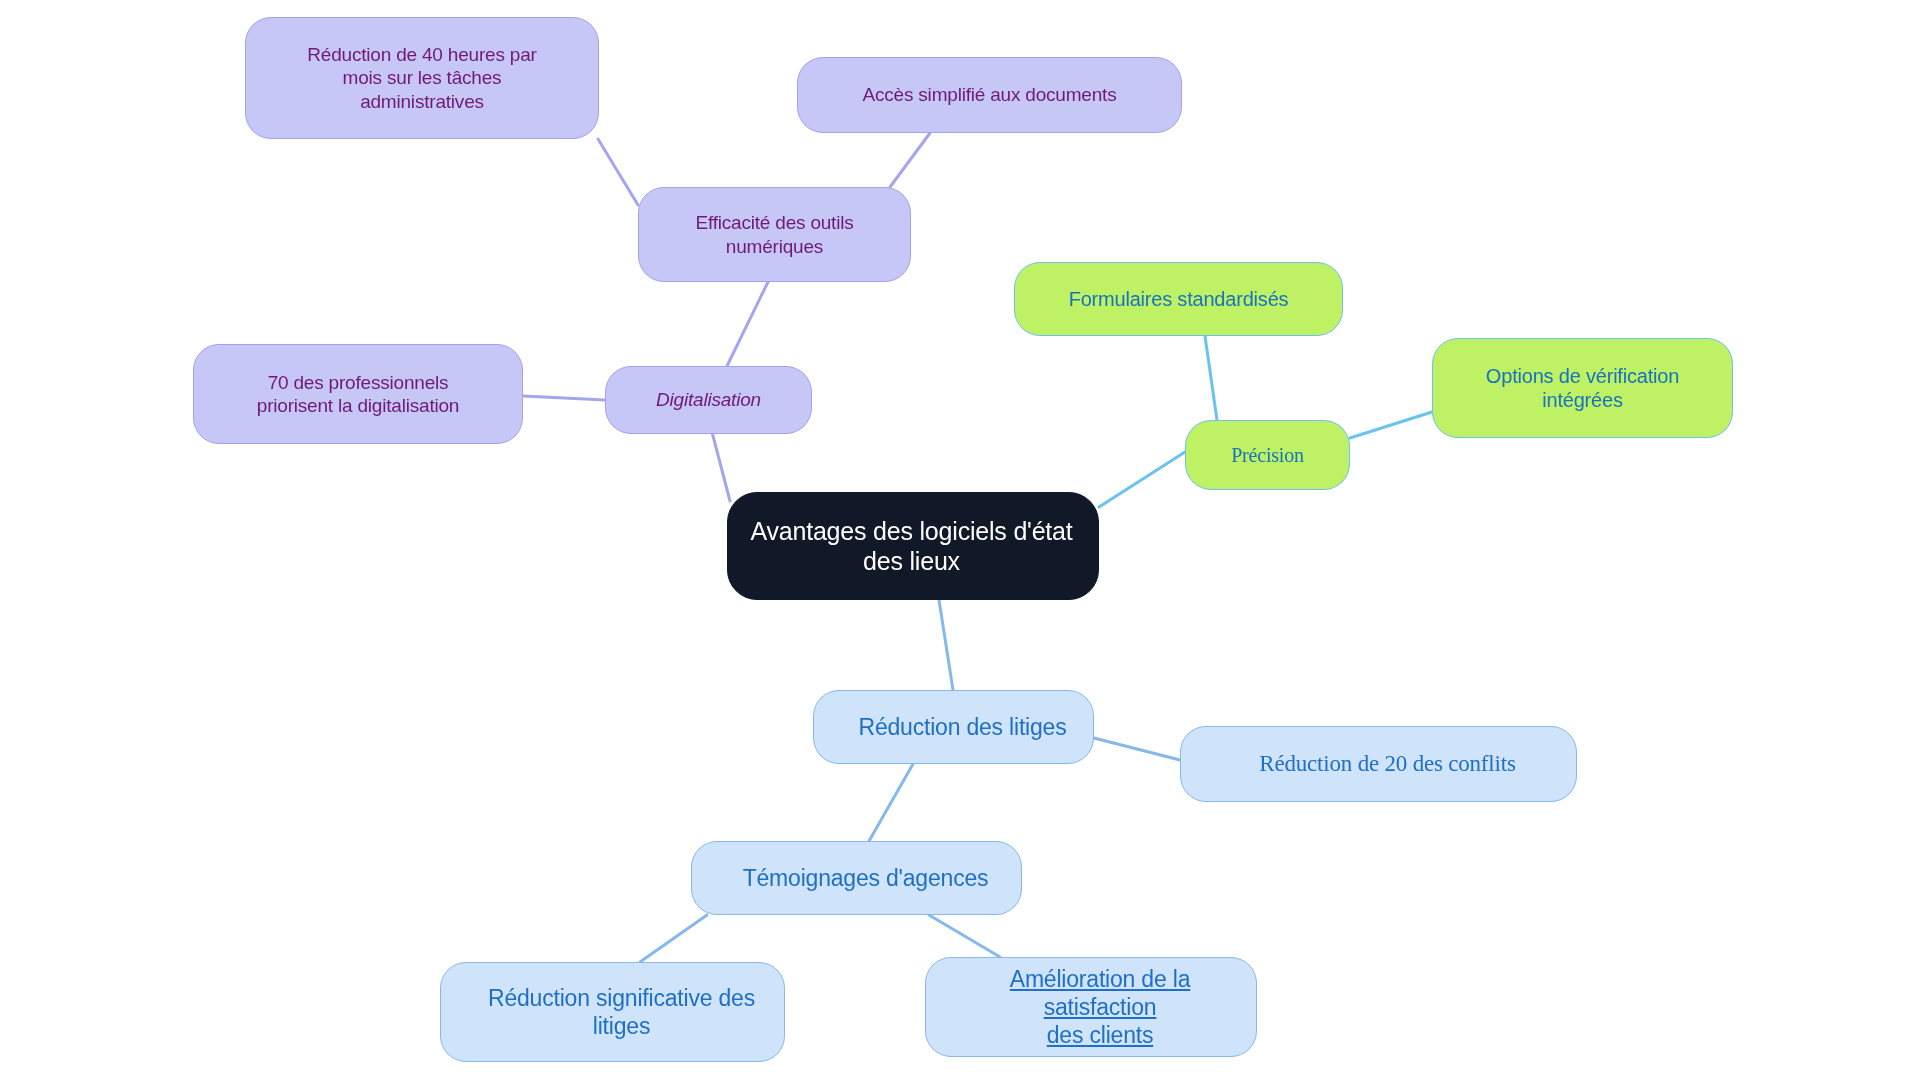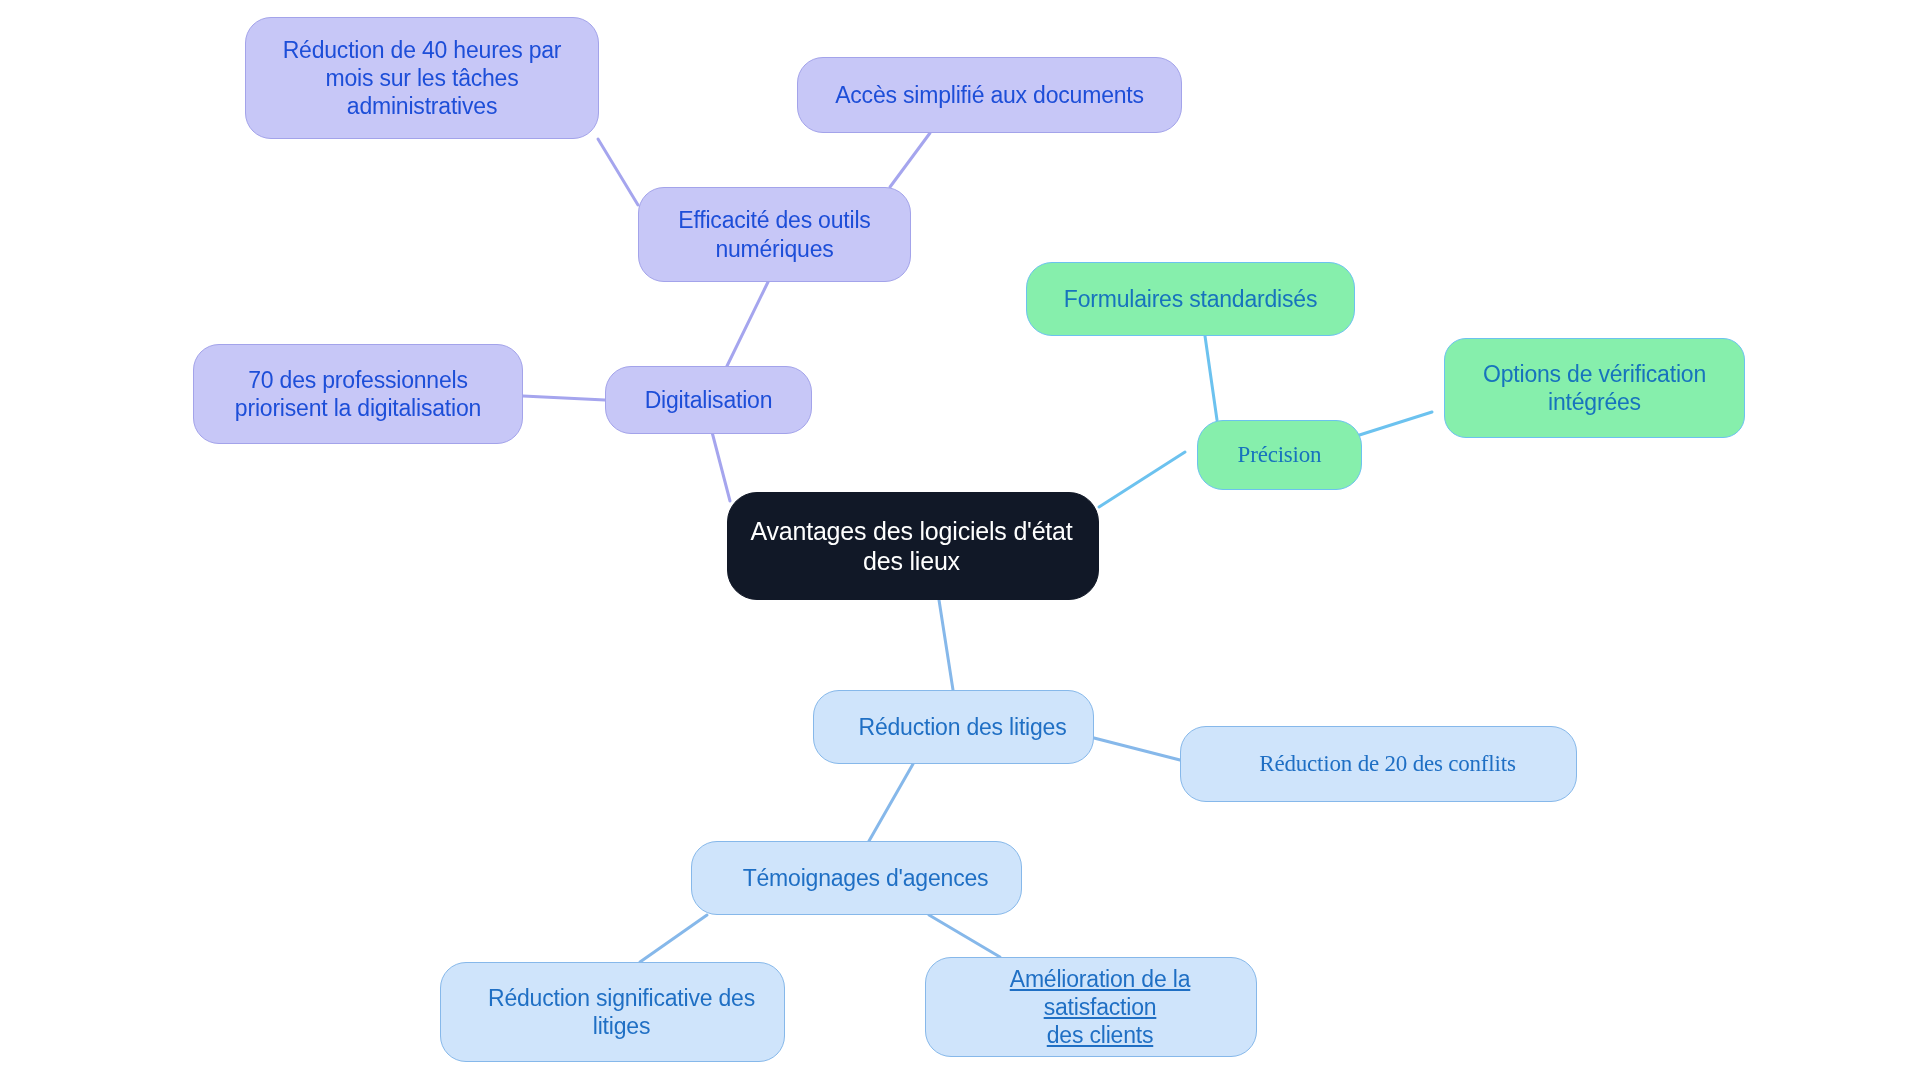--- a/index.html
+++ b/index.html
@@ -45,29 +45,28 @@
     background: #111827;
     border-color: #111827;
     color: #ffffff;
     font-size: 25px;
     border-radius: 30px;
     padding-left: 11px;
   }
   .node-purple {
     background: #c7c7f7;
     border-color: #a3a3ea;
-    color: #1d4ed8;
-    font-size: 23px;
+    color: #701a75;
+    font-size: 19px;
   }
   .node-blue {
-    background: #86efac;
+    background: #bef264;
     border-color: #6cc2ef;
     color: #1773bd;
-    font-size: 23px;
-    margin-left: 12px;
+    font-size: 20px;
   }
   .node-lightblue {
     background: #cfe4fb;
     border-color: #86b8ea;
     color: #1f6fc4;
     font-size: 23px;
     padding-left: 32px;
   }
 </style>
 </head>
@@ -87,32 +86,32 @@
         <line x1="939" y1="600" x2="953" y2="690" stroke="#86b8ea" stroke-width="3" stroke-linecap="round"></line>
         <line x1="1094" y1="738" x2="1180" y2="760" stroke="#86b8ea" stroke-width="3" stroke-linecap="round"></line>
         <line x1="913" y1="764" x2="869" y2="841" stroke="#86b8ea" stroke-width="3" stroke-linecap="round"></line>
         <line x1="707" y1="915" x2="640" y2="962" stroke="#86b8ea" stroke-width="3" stroke-linecap="round"></line>
         <line x1="929" y1="915" x2="1000" y2="957" stroke="#86b8ea" stroke-width="3" stroke-linecap="round"></line>
       </g>
   </svg>
   <div id="nodes-layer">
       <div class="node node-root" style="left: 727px; top: 492px; width: 372px; height: 108px;">Avantages des logiciels d'état
 des lieux</div>
-      <div class="node node-purple" style="left: 605px; top: 366px; width: 207px; height: 68px;">Digitalisation</div>
+      <div class="node node-purple" style="left: 605px; top: 366px; width: 207px; height: 68px; font-style: italic;">Digitalisation</div>
       <div class="node node-purple" style="left: 193px; top: 344px; width: 330px; height: 100px;">70 des professionnels
 priorisent la digitalisation</div>
       <div class="node node-purple" style="left: 638px; top: 187px; width: 273px; height: 95px;">Efficacité des outils
 numériques</div>
       <div class="node node-purple" style="left: 245px; top: 17px; width: 354px; height: 122px;">Réduction de 40 heures par
 mois sur les tâches
 administratives</div>
       <div class="node node-purple" style="left: 797px; top: 57px; width: 385px; height: 76px;">Accès simplifié aux documents</div>
       <div class="node node-blue" style="left: 1185px; top: 420px; width: 165px; height: 70px; font-family: Liberation Serif, serif;">Précision</div>
       <div class="node node-blue" style="left: 1014px; top: 262px; width: 329px; height: 74px;">Formulaires standardisés</div>
-      <div class="node node-blue" style="left: 1432px; top: 338px; width: 301px; height: 100px; border-radius: 22px;">Options de vérification
+      <div class="node node-blue" style="left: 1432px; top: 338px; width: 301px; height: 100px;">Options de vérification
 intégrées</div>
       <div class="node node-lightblue" style="left: 813px; top: 690px; width: 281px; height: 74px;">Réduction des litiges</div>
       <div class="node node-lightblue" style="left: 1180px; top: 726px; width: 397px; height: 76px; font-family: Liberation Serif, serif;">Réduction de 20 des conflits</div>
       <div class="node node-lightblue" style="left: 691px; top: 841px; width: 331px; height: 74px;">Témoignages d'agences</div>
       <div class="node node-lightblue" style="left: 440px; top: 962px; width: 345px; height: 100px;">Réduction significative des
 litiges</div>
       <div class="node node-lightblue" style="left: 925px; top: 957px; width: 332px; height: 100px; text-decoration: underline;">Amélioration de la satisfaction
 des clients</div>
     </div>
 </div>

